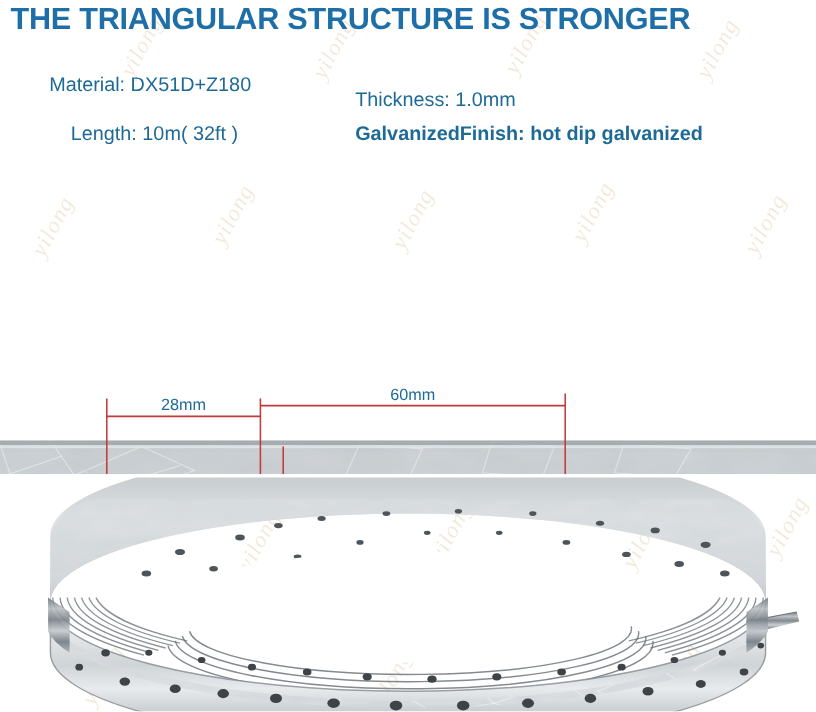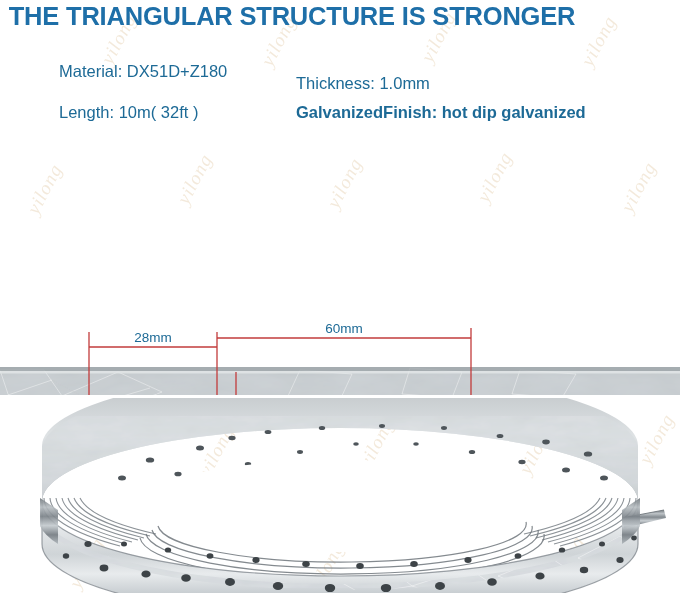--- a/index.html
+++ b/index.html
@@ -34,21 +34,21 @@
     letter-spacing:-0.2px;
     z-index:10;
   }
   .spec {
     position:absolute;
     font-size:16.5px;
     color:#1d6a96;
     white-space:nowrap;
     z-index:10;
   }
-  .spec-0 { left:59px;  top:62px; }
+  .spec-0 { left:41px;  top:62px; }
   .spec-1 { left:296px; top:62px;margin-top:12px; }
   .spec-2 { left:59px;  top:103px; }
   .spec-3 { left:296px; top:103px;font-weight:bold; }
 
   
   .diagram { position:absolute; left:0; top:150px; width:616px; height:245px; z-index:8; }
 
   
   .coil-wrap { position:absolute; left:0; top:398px; width:680px; height:195px; z-index:8; }
 </style>

